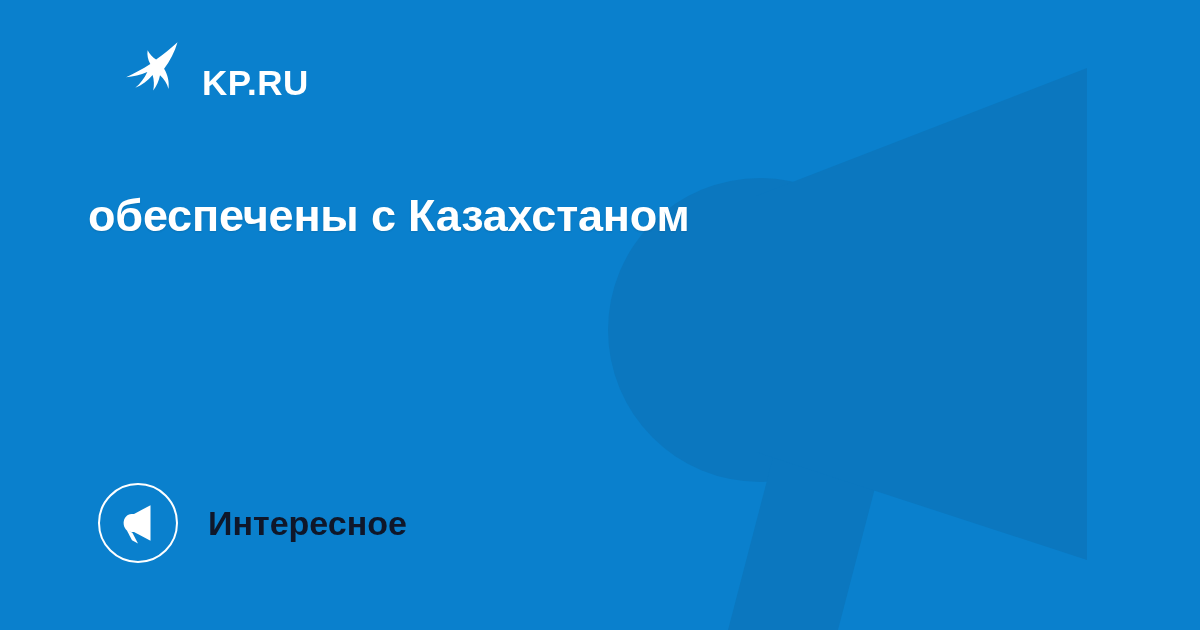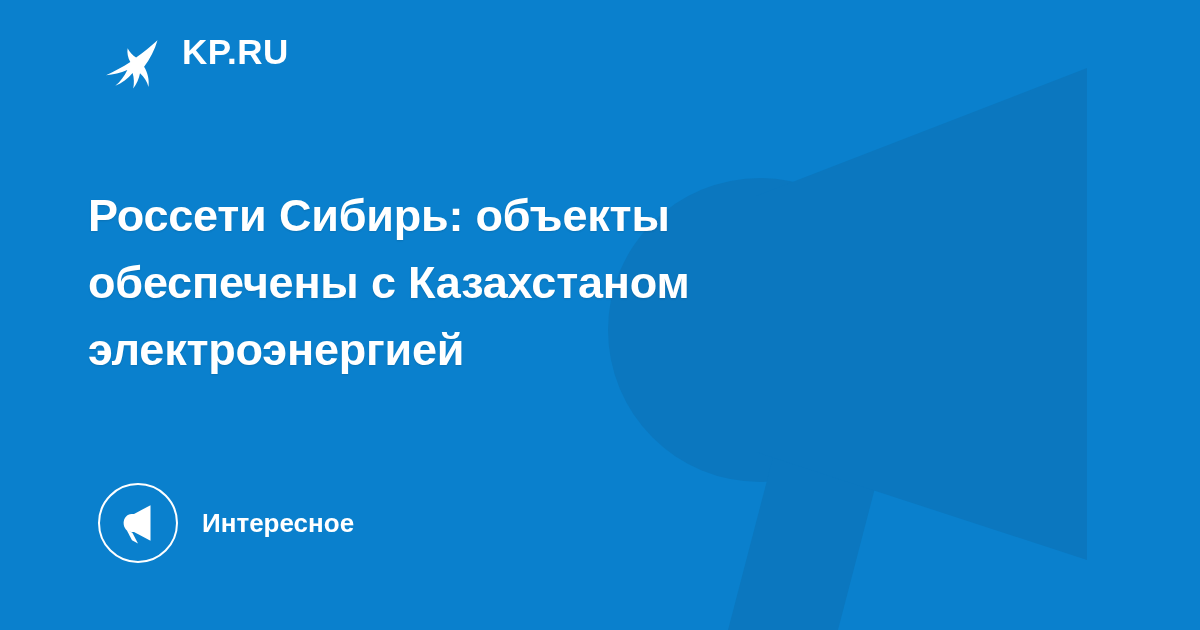--- a/index.html
+++ b/index.html
@@ -23,24 +23,24 @@
     position: absolute;
     inset: 0;
     width: 1200px;
     height: 630px;
     pointer-events: none;
   }
 
   
   #brand {
     position: absolute;
-    left: 96px;
+    left: 116px;
     top: 34px;
     display: flex;
-    align-items: flex-start;
+    align-items: flex-end;
     height: 66px;
   }
   #brand-mark {
     width: 64px;
     height: 64px;
     display: block;
   }
   #brand-name {
     margin-left: 22px;
     color: #ffffff;
@@ -90,23 +90,23 @@
   #rubric-icon {
     position: absolute;
     left: 50%;
     top: 50%;
     width: 42px;
     height: 42px;
     transform: translate(-50%, -50%);
     display: block;
   }
   #rubric-label {
-    margin-left: 24px;
-    color: #ffffff;
-    font-size: 26px;
+    margin-left: 30px;
+    color: #0f172a;
+    font-size: 34px;
     font-weight: 700;
     line-height: 1;
     white-space: nowrap;
   }
 </style>
 </head>
 <body>
 
 <div id="card">
 
@@ -126,23 +126,21 @@
         C26.5 33.0 18.4 37.4 10.1 41.2 C17.4 40.6 24.5 38.7 31.3 35.9
         C28.5 42.0 24.4 47.4 19.3 51.8 C26.0 48.8 31.9 44.4 36.6 38.9
         C38.1 43.9 38.3 49.2 37.2 54.4 C40.7 50.0 43.0 44.8 44.0 39.3
         C48.2 42.9 51.1 47.7 52.5 53.0 C53.4 45.9 51.8 38.8 48.1 32.8
         C54.0 24.9 58.6 16.0 61.5 6.2 Z"></path>
     </svg>
     <span id="brand-name">KP.RU</span>
   </div>
 
   <h1 id="headline">
-    <span class="hl-line">Россети Сибирь: объекты</span>
     <span class="hl-line">обеспечены с Казахстаном</span>
-    <span class="hl-line">электроэнергией</span>
   </h1>
 
   <div id="rubric">
     <span id="rubric-icon-wrap">
       <svg id="rubric-icon" viewBox="0 0 42 42" aria-hidden="true">
         <path fill="#ffffff" d="M33.5 3.2 L33.5 38.8 L17.0 30.1 L17.0 11.9 Z"></path>
         <path fill="#ffffff" d="M14.6 12.0 L17.0 12.0 L17.0 30.0 L14.6 30.0
           C10.1 30.0 6.6 26.0 6.6 21.0 C6.6 16.0 10.1 12.0 14.6 12.0 Z"></path>
         <path fill="#ffffff" d="M9.4 27.6 L15.4 30.8 L21.0 41.5 L15.0 38.3 Z"></path>
       </svg>

